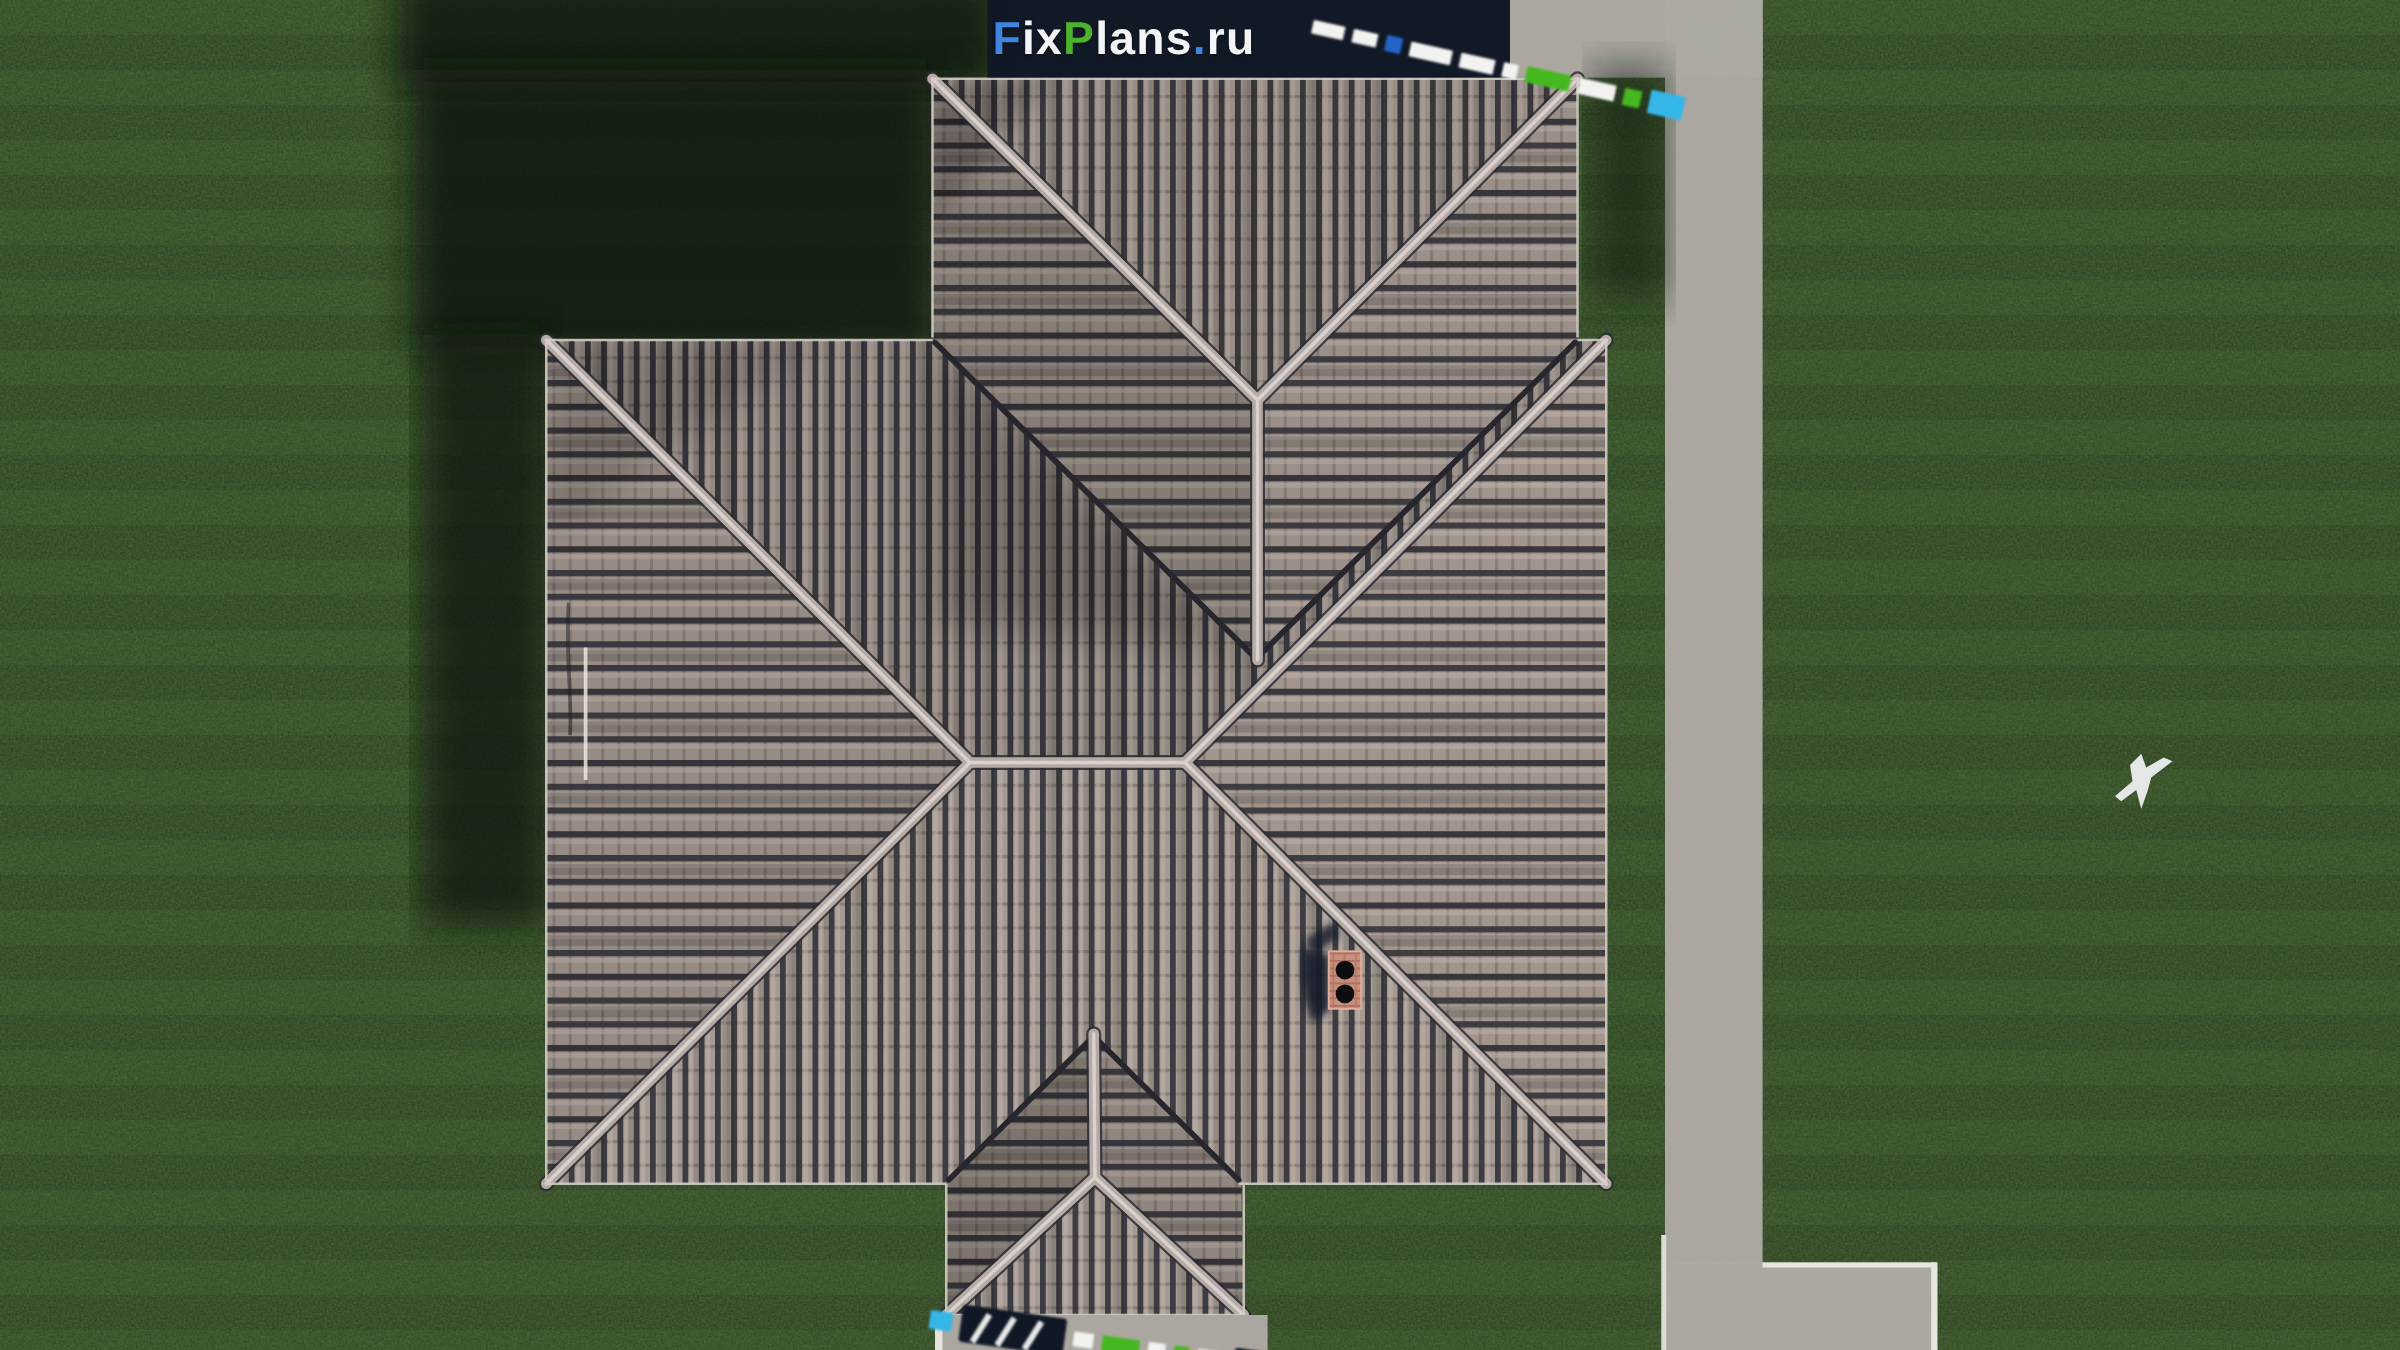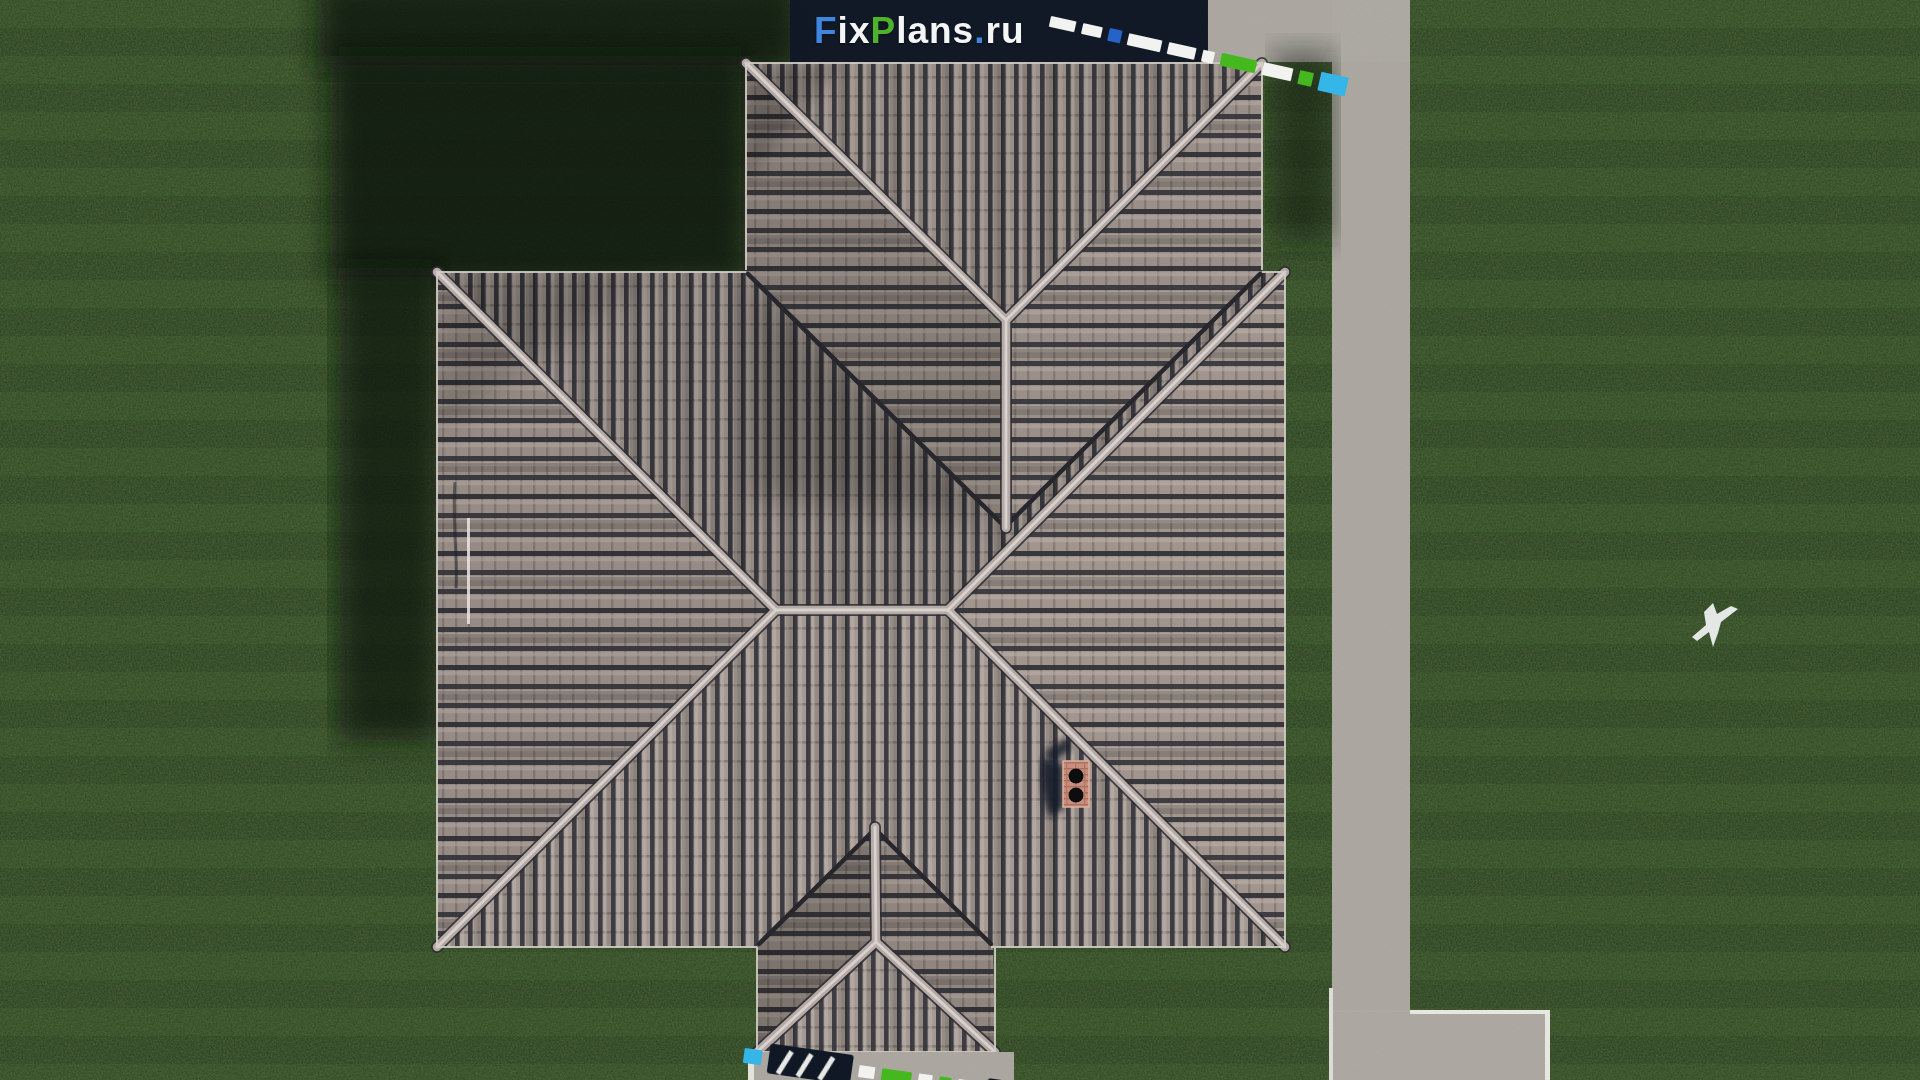--- a/index.html
+++ b/index.html
@@ -2,21 +2,21 @@
 <html><head>
 <meta charset="utf-8">
 <style>
   html,body{margin:0;padding:0;background:#0a0f08;}
   #stage{position:relative;width:1920px;height:1080px;overflow:hidden;
          font-family:"Liberation Sans",sans-serif;background:#2c401f;}
   #scene{position:absolute;left:0;top:0;}
   
   .logo-bar{position:absolute;left:790px;top:0;width:418px;height:62px;
             background:rgba(16,23,38,0.96);display:flex;align-items:center;}
-  .logo-text{font-size:37px;font-weight:bold;letter-spacing:1px;padding-left:24px;
+  .logo-text{font-size:37px;font-weight:bold;letter-spacing:1px;padding-left:4px;
              text-shadow:0 1px 2px rgba(0,0,0,.6);white-space:nowrap;}
   .lp-blue{color:#3f86e0;} .lp-white{color:#f4f5f6;} .lp-green{color:#4db32a;}
   
   .wm-diag{position:absolute;display:flex;align-items:center;gap:7px;
            filter:blur(.7px);transform-origin:left top;}
   .wm-top{left:1052px;top:12px;transform:rotate(12.5deg);}
   .wm-bottom{left:746px;top:1040px;transform:rotate(8deg);}
   .chip{display:inline-block;border-radius:1px;}
   .chip-w{background:#f2f2f0;} .chip-b{background:#2563c9;}
   .chip-g{background:#45b820;} .chip-c{background:#35b6e8;}

